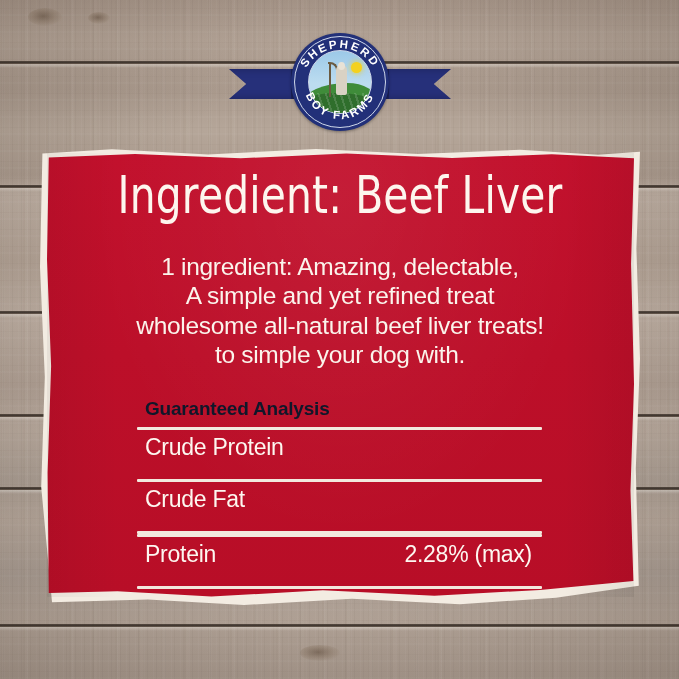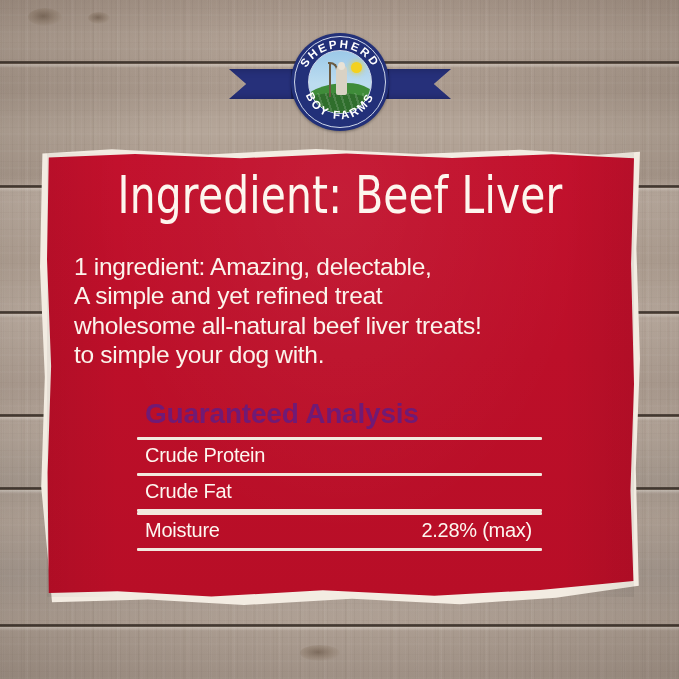--- a/index.html
+++ b/index.html
@@ -311,55 +311,56 @@
     letter-spacing: 0.2px;
     color: #fdf6ee;
     transform: scaleX(0.80);
     transform-origin: center top;
     white-space: nowrap;
   }
   #blurb {
     position: absolute;
     left: 34px; right: 34px;
     top: 104px;
+    text-align: center;
     font-family: "Liberation Sans", sans-serif;
     font-size: 24.5px;
     line-height: 1.20;
     color: #fbf4ec;
     letter-spacing: -0.3px;
   }
   #blurb div { white-space: nowrap; }
 
   
   #analysis {
     position: absolute;
     left: 97px;
     top: 250px;
     width: 405px;
   }
   #analysis-title {
     font-family: "Liberation Sans", sans-serif;
-    font-size: 28px;
+    font-size: 19px;
     font-weight: bold;
-    color: #701a75;
+    color: #0f172a;
     letter-spacing: -0.2px;
     padding-left: 8px;
     margin-bottom: 7px;
   }
   .rule {
     height: 3px;
     background: #f2e9de;
     border-radius: 1px;
   }
   .ga-row {
     display: flex;
     align-items: center;
     justify-content: space-between;
-    padding: 4px 10px 6px 8px;
-    font-size: 20px;
+    padding: 4px 10px 18px 8px;
+    font-size: 23px;
     letter-spacing: -0.25px;
     color: #fdf7f0;
   }
   .ga-row .k { white-space: nowrap; }
   .ga-row .v { white-space: nowrap; }
 </style>
 </head>
 <body>
 
 <div id="stage">
@@ -469,21 +470,21 @@
         <div class="rule"></div>
 
         <div class="ga-row">
           <span class="k">Crude Fat</span>
         </div>
         <div class="rule"></div>
 
         <div class="rule"></div>
 
         <div class="ga-row">
-          <span class="k">Moisture</span>
+          <span class="k">Protein</span>
           <span class="v">2.28% (max)</span>
         </div>
         <div class="rule"></div>
       </div>
 
     </div>
   </div>
 
 </div>
 

